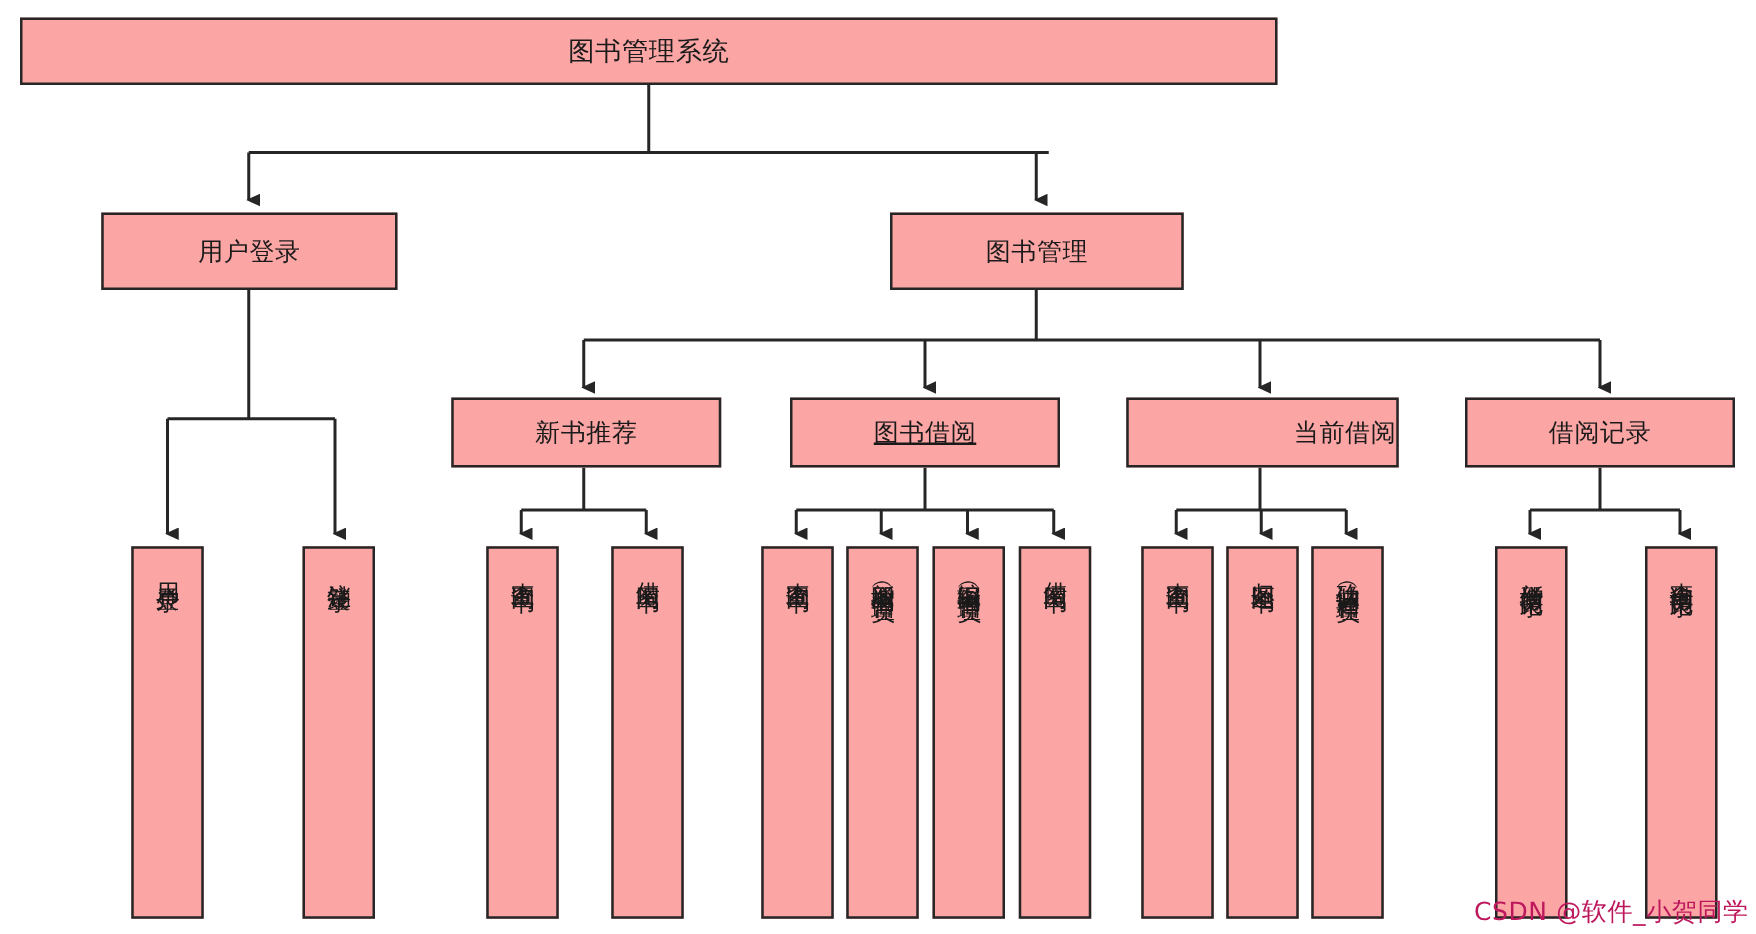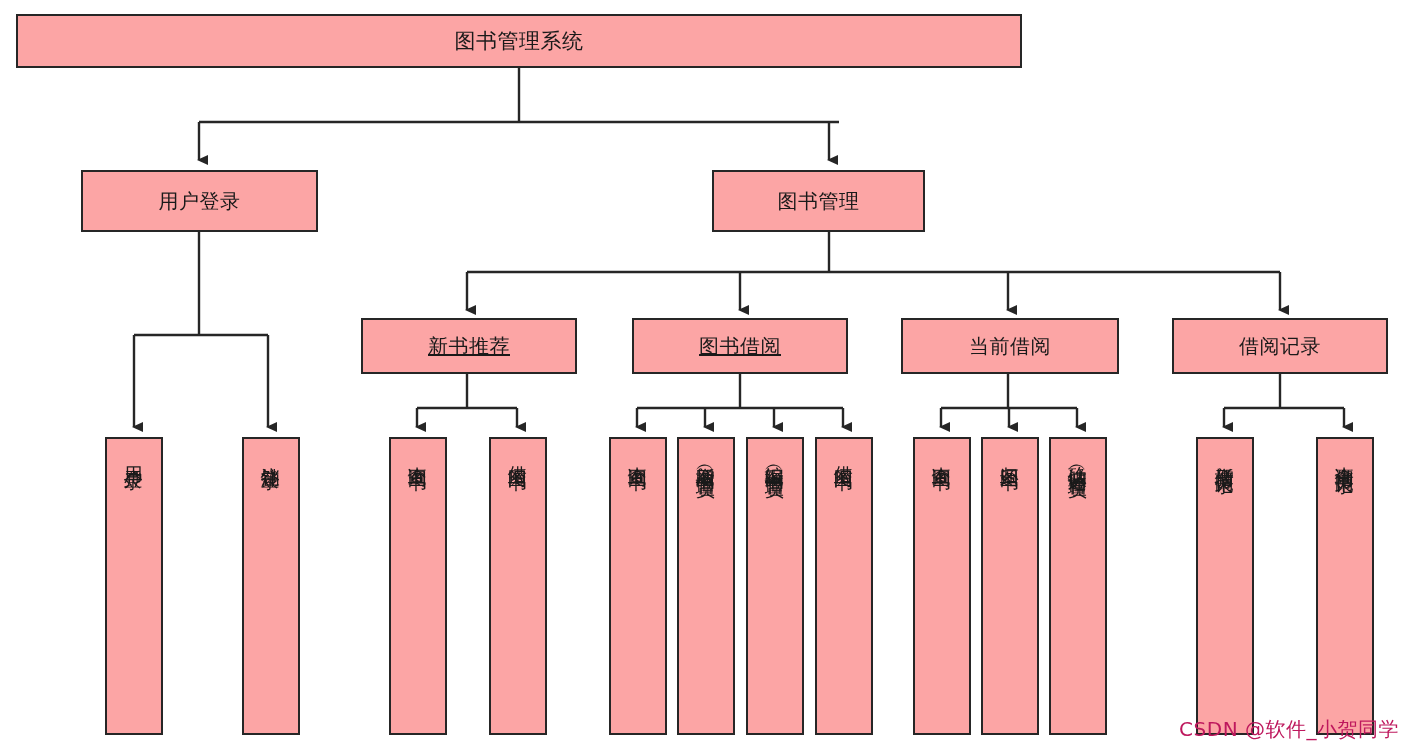--- a/index.html
+++ b/index.html
@@ -116,31 +116,31 @@
     </g>
   </svg>
 
   <div class="node root" style="left:16px; top:14px; width:1006px; height:54px;">
     <span class="node-label">图书管理系统</span>
   </div>
 
   <div class="node lvl2" style="left:81px; top:170px; width:237px; height:62px;">
     <span class="node-label">用户登录</span>
   </div>
-  <div class="node lvl2" style="left:712px; top:170px; width:213px; height:62px;">
+  <div class="node lvl2" style="left:712px; top:170px; width:235px; height:62px;">
     <span class="node-label">图书管理</span>
   </div>
 
-  <div class="node lvl3" style="left:361px; top:318px; width:216px; height:56px;text-decoration:underline;">
+  <div class="node lvl3" style="left:361px; top:318px; width:216px; height:56px;">
     <span class="node-label">新书推荐</span>
   </div>
   <div class="node lvl3" style="left:632px; top:318px; width:216px; height:56px;text-decoration:underline;">
     <span class="node-label">图书借阅</span>
   </div>
-  <div class="node lvl3" style="left:901px; top:318px; width:218px; height:56px;">
+  <div class="node lvl3" style="left:901px; top:318px; width:218px; height:56px;justify-content:flex-end;">
     <span class="node-label">当前借阅</span>
   </div>
   <div class="node lvl3" style="left:1172px; top:318px; width:216px; height:56px;">
     <span class="node-label">借阅记录</span>
   </div>
 
   <div class="node leaf" style="left:105px; top:437px; width:58px; height:298px;">
     <span class="node-label">用户登录</span>
   </div>
   <div class="node leaf" style="left:242px; top:437px; width:58px; height:298px;">

